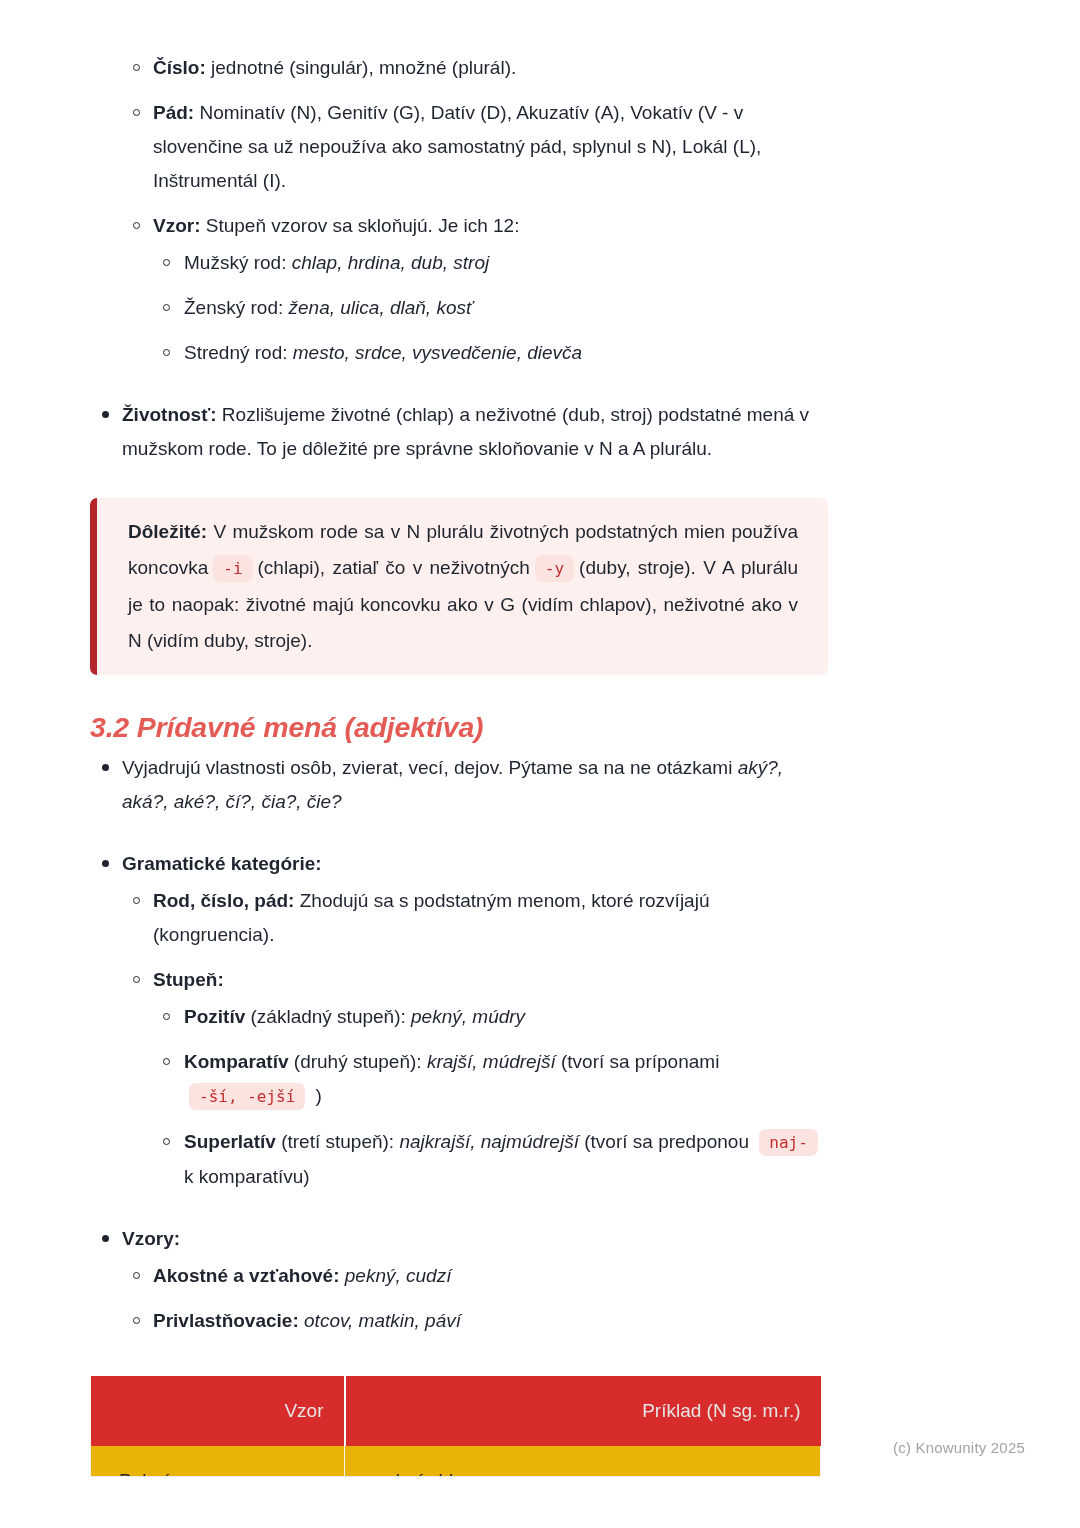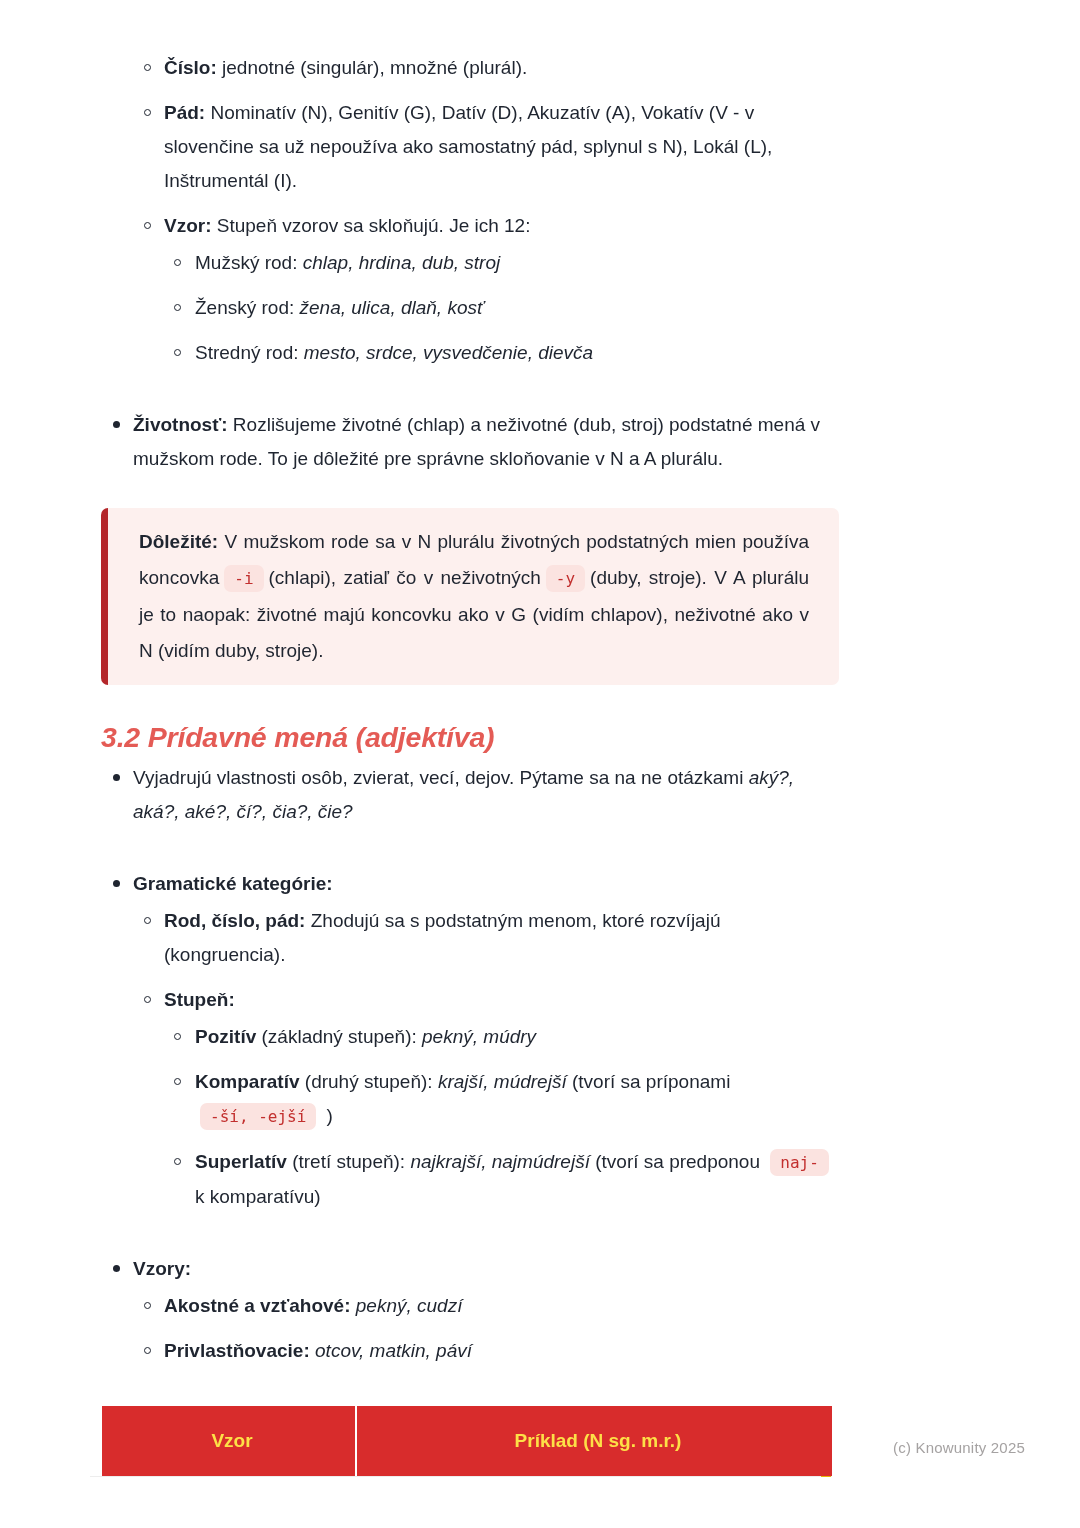--- a/index.html
+++ b/index.html
@@ -1,31 +1,31 @@
 <!DOCTYPE html>
 <html style="--text: #1f2530; --accent: #e45b55; --table_header_bg: #d82c2c; --callout_bg: #fdf0ee; --callout_border: #b4262a; --code_bg: #fbe3e0; --code_text: #c22f2e; --strip_bg: #fdeae9; --strip_border: #f0b3ae; --watermark: #a5a2a2;"><head>
 <meta charset="utf-8">
 <style>
   html,body{margin:0;padding:0;}
   body{
     width:1080px;height:1528px;background:#ffffff;position:relative;overflow:hidden;
     font-family:"Liberation Sans",sans-serif;color:var(--text,#1f2530);
     -webkit-font-smoothing:antialiased;
   }
-  #clip{position:absolute;left:11px;top:0;width:918px;height:1477px;overflow:hidden;}
+  #clip{position:absolute;left:0;top:0;width:918px;height:1477px;overflow:hidden;}
   
   .pink-strip{
     position:absolute;left:976px;top:48px;width:52px;height:1429px;
     background:var(--strip_bg,#fdeae9);border-left:4px solid var(--strip_border,#f0b3ae);
   }
   
   .doc{position:absolute;left:90px;top:0;width:738px;padding-top:51px;font-size:19px;}
   
   .li{position:relative;line-height:34px;}
-  .lv1{padding-left:32px;margin-top:38px;}
+  .lv1{padding-left:32px;margin-top:28px;}
   .lv2{padding-left:63px;margin-top:11px;}
   .lv3{padding-left:94px;margin-top:11px;}
   .li:first-child{margin-top:0;}
   .lv1 + .lv2{margin-top:3px;}
   .lv2 + .lv3{margin-top:3px;}
   .marker{position:absolute;top:13px;width:7px;height:7px;border-radius:50%;box-sizing:border-box;}
   .marker.disc{background:var(--text,#1f2530);}
   .marker.circle{border:1.7px solid var(--text,#1f2530);background:transparent;}
   .lv1 > .marker{left:12px;}
   .lv2 > .marker{left:43px;}
@@ -45,22 +45,22 @@
     line-height:36px;text-align:justify;
   }
   
   h2.sec{
     font-size:28.5px;line-height:36px;font-weight:bold;
     color:var(--accent,#e45b55);margin:34px 0 6px 0;letter-spacing:-0.2px;font-style:italic;
   }
   
   table.vzor{border-collapse:collapse;margin-top:38px;width:731px;font-size:19px;}
   table.vzor th{
-    background:var(--table_header_bg,#d82c2c);color:#fde047;text-align:center;
-    font-weight:bold;padding:18px 20px 18px 28px;line-height:34px;
+    background:var(--table_header_bg,#d82c2c);color:#e5e5e5;text-align:right;
+    font-weight:normal;padding:18px 20px 18px 28px;line-height:34px;
   }
   table.vzor th.c1{width:205px;border-right:2.5px solid #ffffff;}
   table.vzor td{
     background:#eab308;padding:22px 20px 20px 28px;line-height:26px;
     border-bottom:1px solid #be185d;border-left:1px solid #f2f2f2;
   }
   table.vzor td:last-child{border-right:1px solid #f2f2f2;}
   
   .page-edge{position:absolute;left:90px;top:1476px;width:731px;height:1px;background:#ededed;}
   .watermark{

